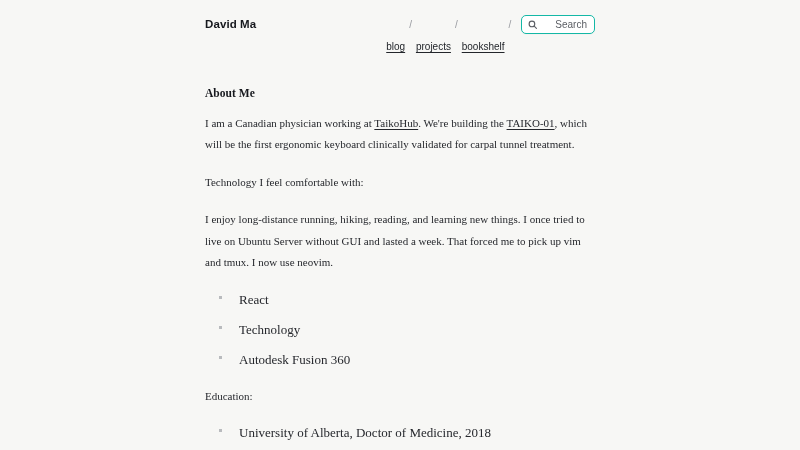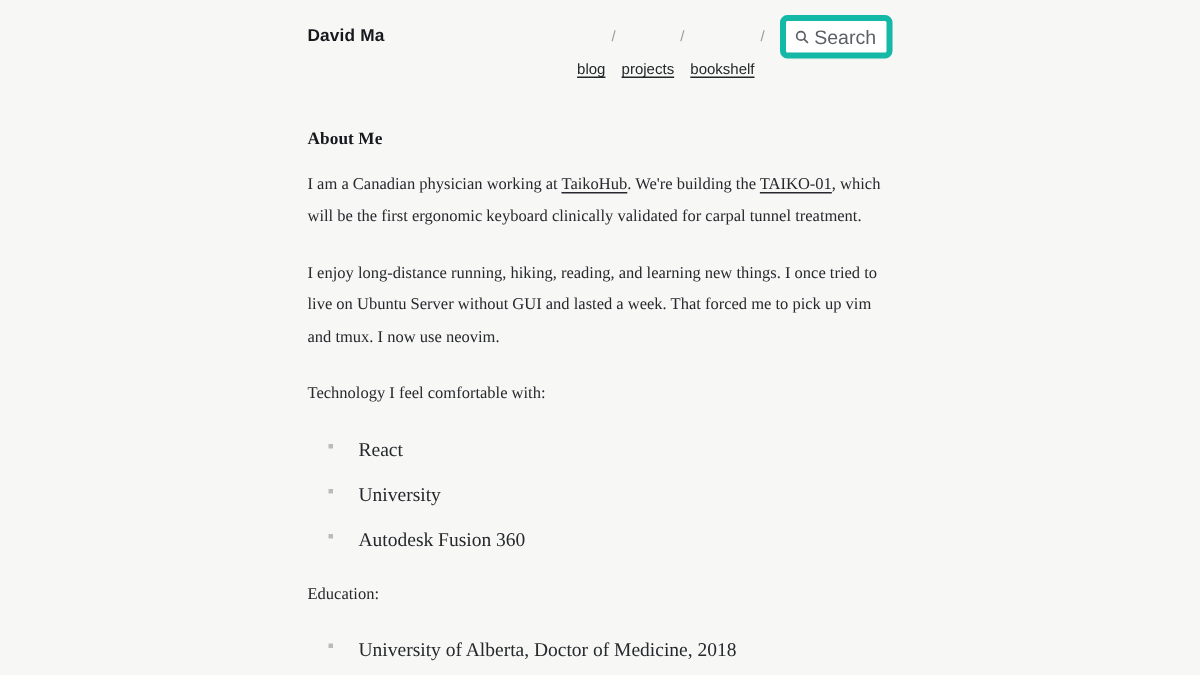--- a/index.html
+++ b/index.html
@@ -53,26 +53,26 @@
     text-decoration-thickness: 1px;
     margin-top: 45px;
   }
   .nav .sep {
     color: #9a9ca1;
     padding: 0 4px;
   }
   .search-btn {
     display: inline-flex;
     align-items: center;
-    gap: 4px;
+    gap: 18px;
     background: #ffffff;
-    border: 4px solid #14b8a6;
+    border: 1px solid #14b8a6;
     border-radius: 5px;
     padding: 3px 7px 3px 6px;
-    font-size: 13px;
+    font-size: 10px;
     color: #5b5e64;
     margin-left: 6px;
     box-shadow: 0 1px 1px rgba(0,0,0,0.02);
     cursor: pointer;
   }
   .search-btn svg { display: block; }
 
   
   .content { padding-top: 52px; font-family: Liberation Serif, serif; }
   h2.section-title {
@@ -144,27 +144,27 @@
           <span>Search</span>
         </button>
       </nav>
     </div>
 
     <div class="content">
       <h2 class="section-title">About Me</h2>
 
       <p class="para"><span>I am a Canadian physician working at </span><a href="#">TaikoHub</a><span>. We're building the </span><a href="#">TAIKO-01</a><span>, which will be the first ergonomic keyboard clinically validated for carpal tunnel treatment.</span></p>
 
+      <p class="para">Technology I feel comfortable with:</p>
+
       <p class="para">I enjoy long-distance running, hiking, reading, and learning new things. I once tried to live on Ubuntu Server without GUI and lasted a week. That forced me to pick up vim and tmux. I now use neovim.</p>
-
-      <p class="para">Technology I feel comfortable with:</p>
 
       <ul class="bullets">
         <li>React</li>
-        <li>University</li>
+        <li>Technology</li>
         <li>Autodesk Fusion 360</li>
       </ul>
 
       <p class="para">Education:</p>
 
       <ul class="bullets">
         <li>University of Alberta, Doctor of Medicine, 2018</li>
 
       </ul>
     </div>

